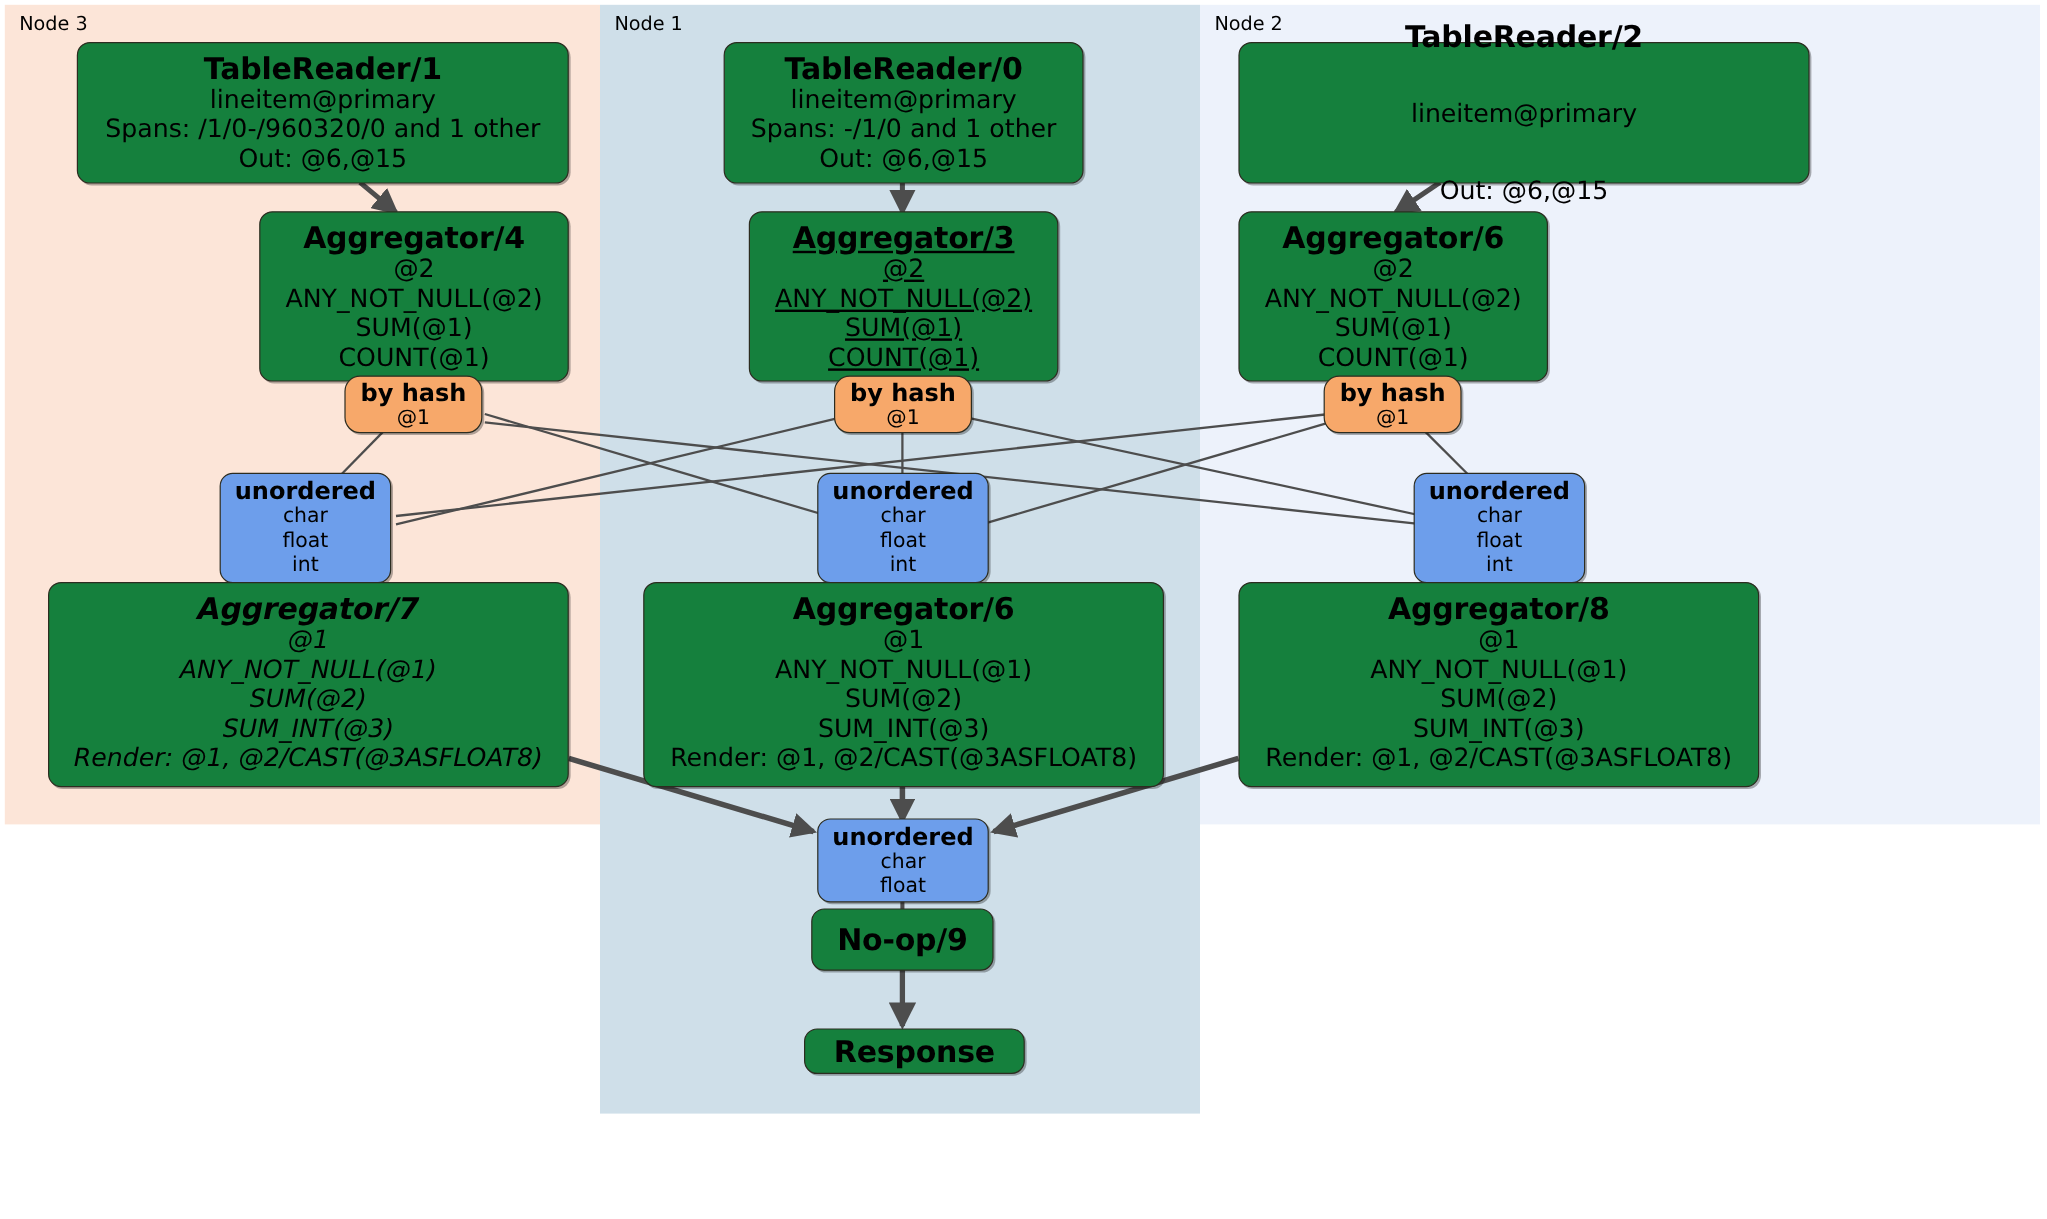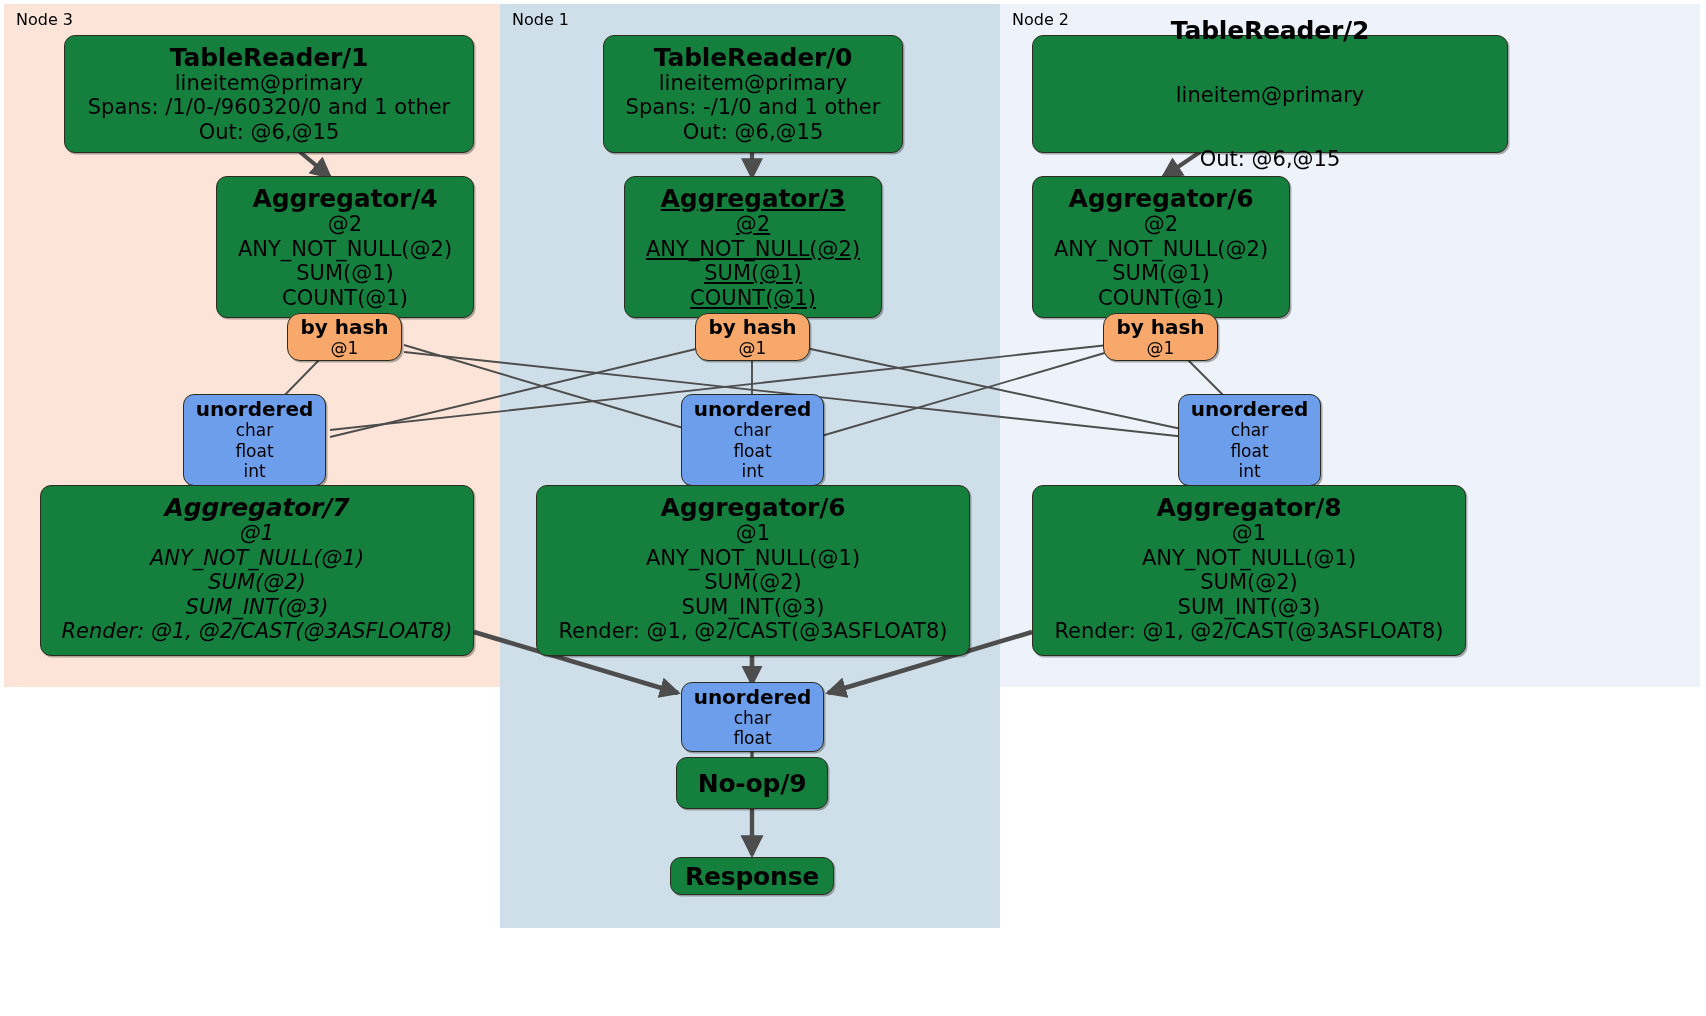--- a/index.html
+++ b/index.html
@@ -262,17 +262,17 @@
   <div class="node router-sync" style="left:681px; top:682px; width:143px; height:70px;">
     <div class="ttl-sm">unordered</div>
     <div class="ln-sm">char</div>
     <div class="ln-sm">float</div>
   </div>
 
   <div class="node proc" style="left:676px; top:757px; width:152px; height:52px;">
     <div class="ttl">No-op/9</div>
   </div>
 
-  <div class="node proc" style="left:670px; top:857px; width:164px; height:38px;">
+  <div class="node proc" style="left:670px; top:857px; width:184px; height:38px;">
     <div class="ttl">Response</div>
   </div>
 
 </div>
 
 </body></html>

